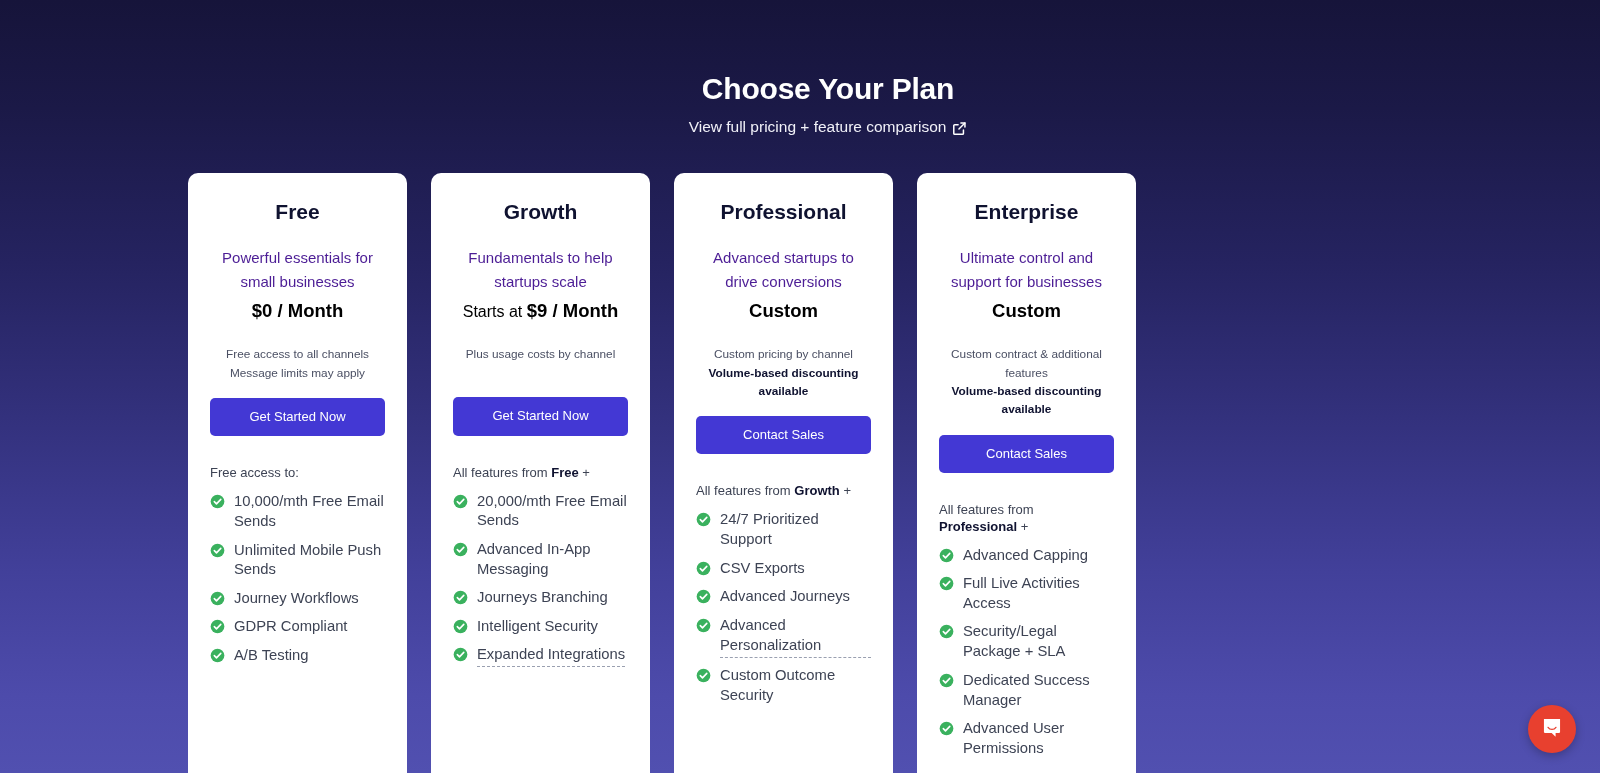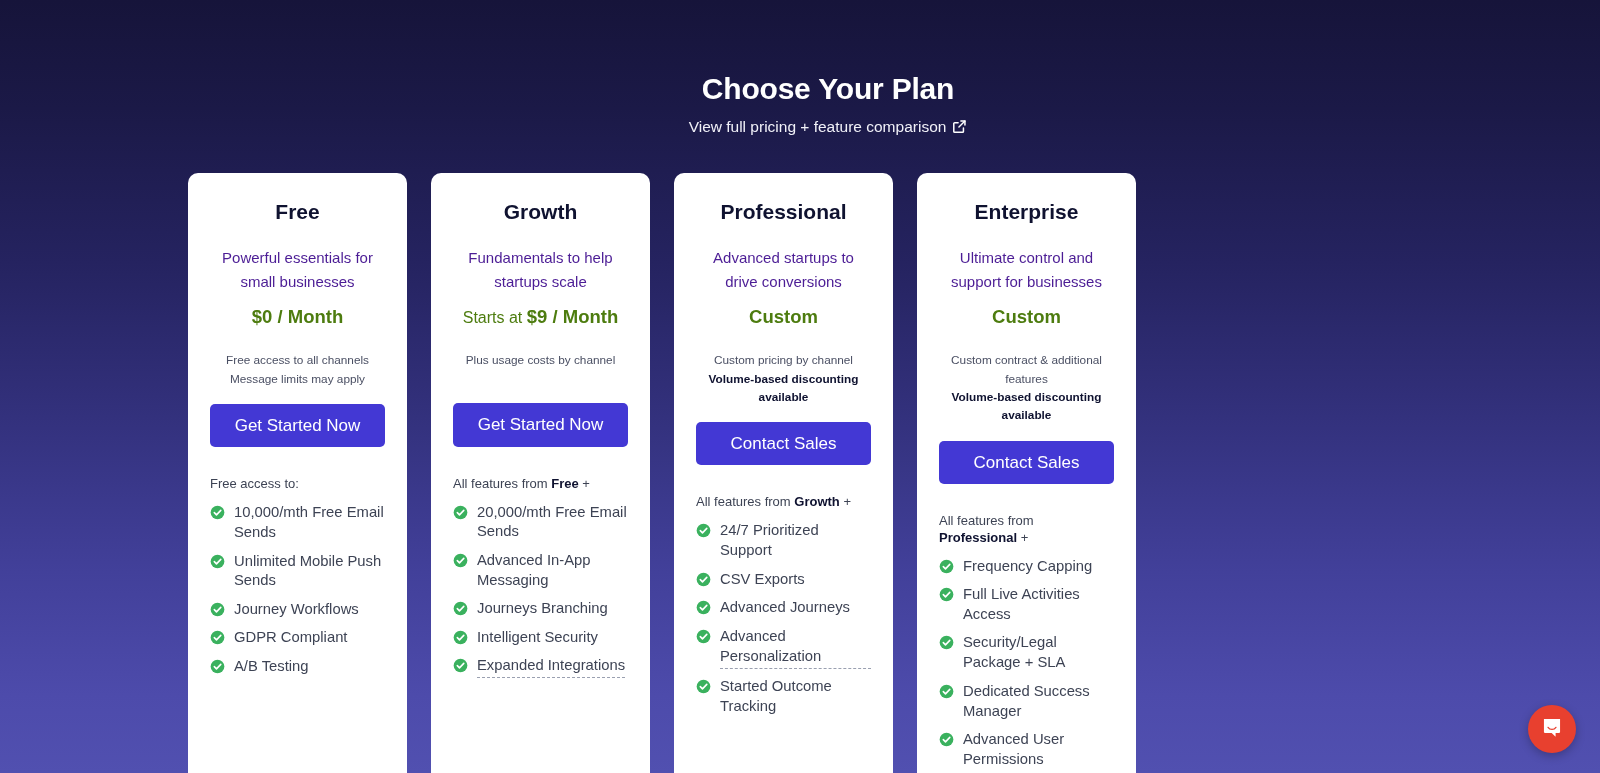--- a/index.html
+++ b/index.html
@@ -37,20 +37,21 @@
     color: #ffffff;
     letter-spacing: -0.2px;
     line-height: 1.1;
   }
 
   .subtitle-row {
     margin-top: 13px;
     font-size: 15.5px;
     color: #f1f1f8;
     display: inline-flex;
+    align-items: center;
     justify-content: center;
     gap: 6px;
     cursor: pointer;
   }
 
   .subtitle-row .ext-icon {
     display: inline-flex;
     width: 15px;
     height: 15px;
     position: relative;
@@ -88,23 +89,23 @@
   .plan-desc {
     margin-top: 22px;
     font-size: 15px;
     color: #4c1d95;
     text-align: center;
     line-height: 1.6;
     min-height: 48px;
   }
 
   .plan-price {
-    margin-top: 12px;
+    margin-top: 6px;
     font-size: 18.5px;
-    color: #4d7c0f;
+    color: #000000;
     text-align: center;
     font-weight: bold;
     line-height: 1.2;
   }
 
   .plan-price .price-prefix {
     font-weight: normal;
     font-size: 16px;
   }
 
@@ -124,21 +125,21 @@
 
   .cta-button {
     margin-top: 16px;
     display: block;
     width: 100%;
     background: #4338d4;
     color: #ffffff;
     border: none;
     border-radius: 5px;
     padding: 11px 6px;
-    font-size: 17px;
+    font-size: 13px;
     font-family: "Liberation Sans", sans-serif;
     cursor: pointer;
     text-align: center;
     line-height: 1.25;
   }
 
   .features-heading {
     margin-top: 29px;
     font-size: 13px;
     color: #3d4354;
@@ -339,41 +340,41 @@
               <circle cx="8" cy="8" r="7.3" fill="#3ab15e"></circle>
               <path d="M4.6 8.2 6.9 10.5 11.5 5.7" stroke="#ffffff" stroke-width="1.7" fill="none" stroke-linecap="round" stroke-linejoin="round"></path>
             </svg></span>
           <span class="feature-text has-tooltip">Advanced Personalization</span>
         </li>
         <li class="feature-item">
           <span class="check-icon"><svg viewBox="0 0 16 16" width="15" height="15">
               <circle cx="8" cy="8" r="7.3" fill="#3ab15e"></circle>
               <path d="M4.6 8.2 6.9 10.5 11.5 5.7" stroke="#ffffff" stroke-width="1.7" fill="none" stroke-linecap="round" stroke-linejoin="round"></path>
             </svg></span>
-          <span class="feature-text">Started Outcome Tracking</span>
+          <span class="feature-text">Custom Outcome Security</span>
         </li>
       </ul>
     </div>
     <div class="card">
       <div class="plan-name">Enterprise</div>
       <div class="plan-desc">Ultimate control and support for businesses</div>
       <div class="plan-price"><span>Custom</span></div>
       <div class="plan-note">
         <div>Custom contract &amp; additional features</div>
         <div class="note-strong">Volume-based discounting available</div>
       </div>
       <button class="cta-button">Contact Sales</button>
       <div class="features-heading"><span>All features from </span><b>Professional</b><span> +</span></div>
       <ul class="feature-list">
         <li class="feature-item">
           <span class="check-icon"><svg viewBox="0 0 16 16" width="15" height="15">
               <circle cx="8" cy="8" r="7.3" fill="#3ab15e"></circle>
               <path d="M4.6 8.2 6.9 10.5 11.5 5.7" stroke="#ffffff" stroke-width="1.7" fill="none" stroke-linecap="round" stroke-linejoin="round"></path>
             </svg></span>
-          <span class="feature-text">Frequency Capping</span>
+          <span class="feature-text">Advanced Capping</span>
         </li>
         <li class="feature-item">
           <span class="check-icon"><svg viewBox="0 0 16 16" width="15" height="15">
               <circle cx="8" cy="8" r="7.3" fill="#3ab15e"></circle>
               <path d="M4.6 8.2 6.9 10.5 11.5 5.7" stroke="#ffffff" stroke-width="1.7" fill="none" stroke-linecap="round" stroke-linejoin="round"></path>
             </svg></span>
           <span class="feature-text">Full Live Activities Access</span>
         </li>
         <li class="feature-item">
           <span class="check-icon"><svg viewBox="0 0 16 16" width="15" height="15">

